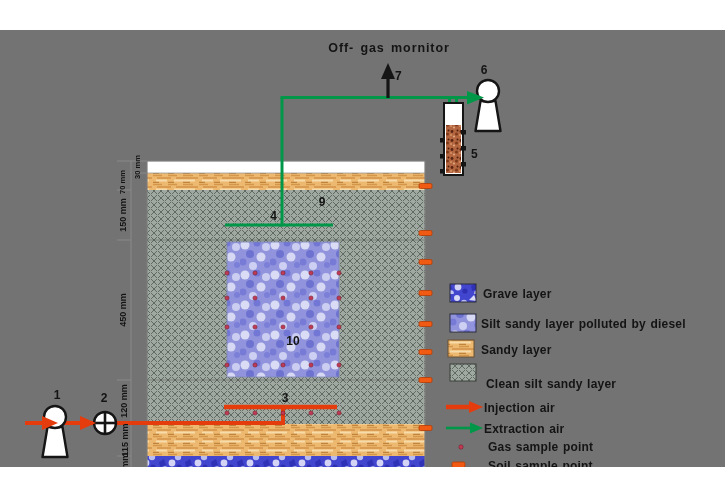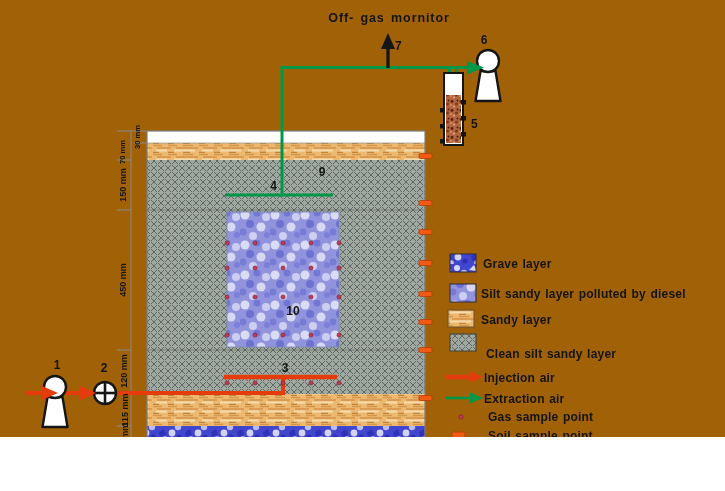--- a/index.html
+++ b/index.html
@@ -1,17 +1,17 @@
 <!DOCTYPE html>
 <html style="--injection: #e53c0e; --extraction: #009848; --gas: #bf3b55; --soil: #f05a12;"><head>
 <meta charset="utf-8">
 <style>
   html,body{margin:0;padding:0;background:#fff;}
-  .stage{position:relative;width:725px;height:437px;background:#a16207;overflow:hidden;
-         font-family:"Liberation Sans",sans-serif;}
+  .stage{position:relative;width:725px;height:437px;background:#737373;overflow:hidden;
+         font-family:"Liberation Sans",sans-serif;margin-top:30px;}
   svg{display:block;}
   svg text{font-family:"Liberation Sans",sans-serif;font-weight:bold;fill:#141414;}
   .t-title{font-size:12.5px;letter-spacing:.9px;word-spacing:2px;}
   .t-num{font-size:12px;}
   .t-dim{font-size:9px;}
   .t-dim-s{font-size:7.5px;}
   .t-legend{font-size:12px;letter-spacing:.2px;word-spacing:1px;}
   .inj-stroke{stroke:var(--injection);}
   .inj-fill{fill:var(--injection);}
   .ext-stroke{stroke:var(--extraction);}

